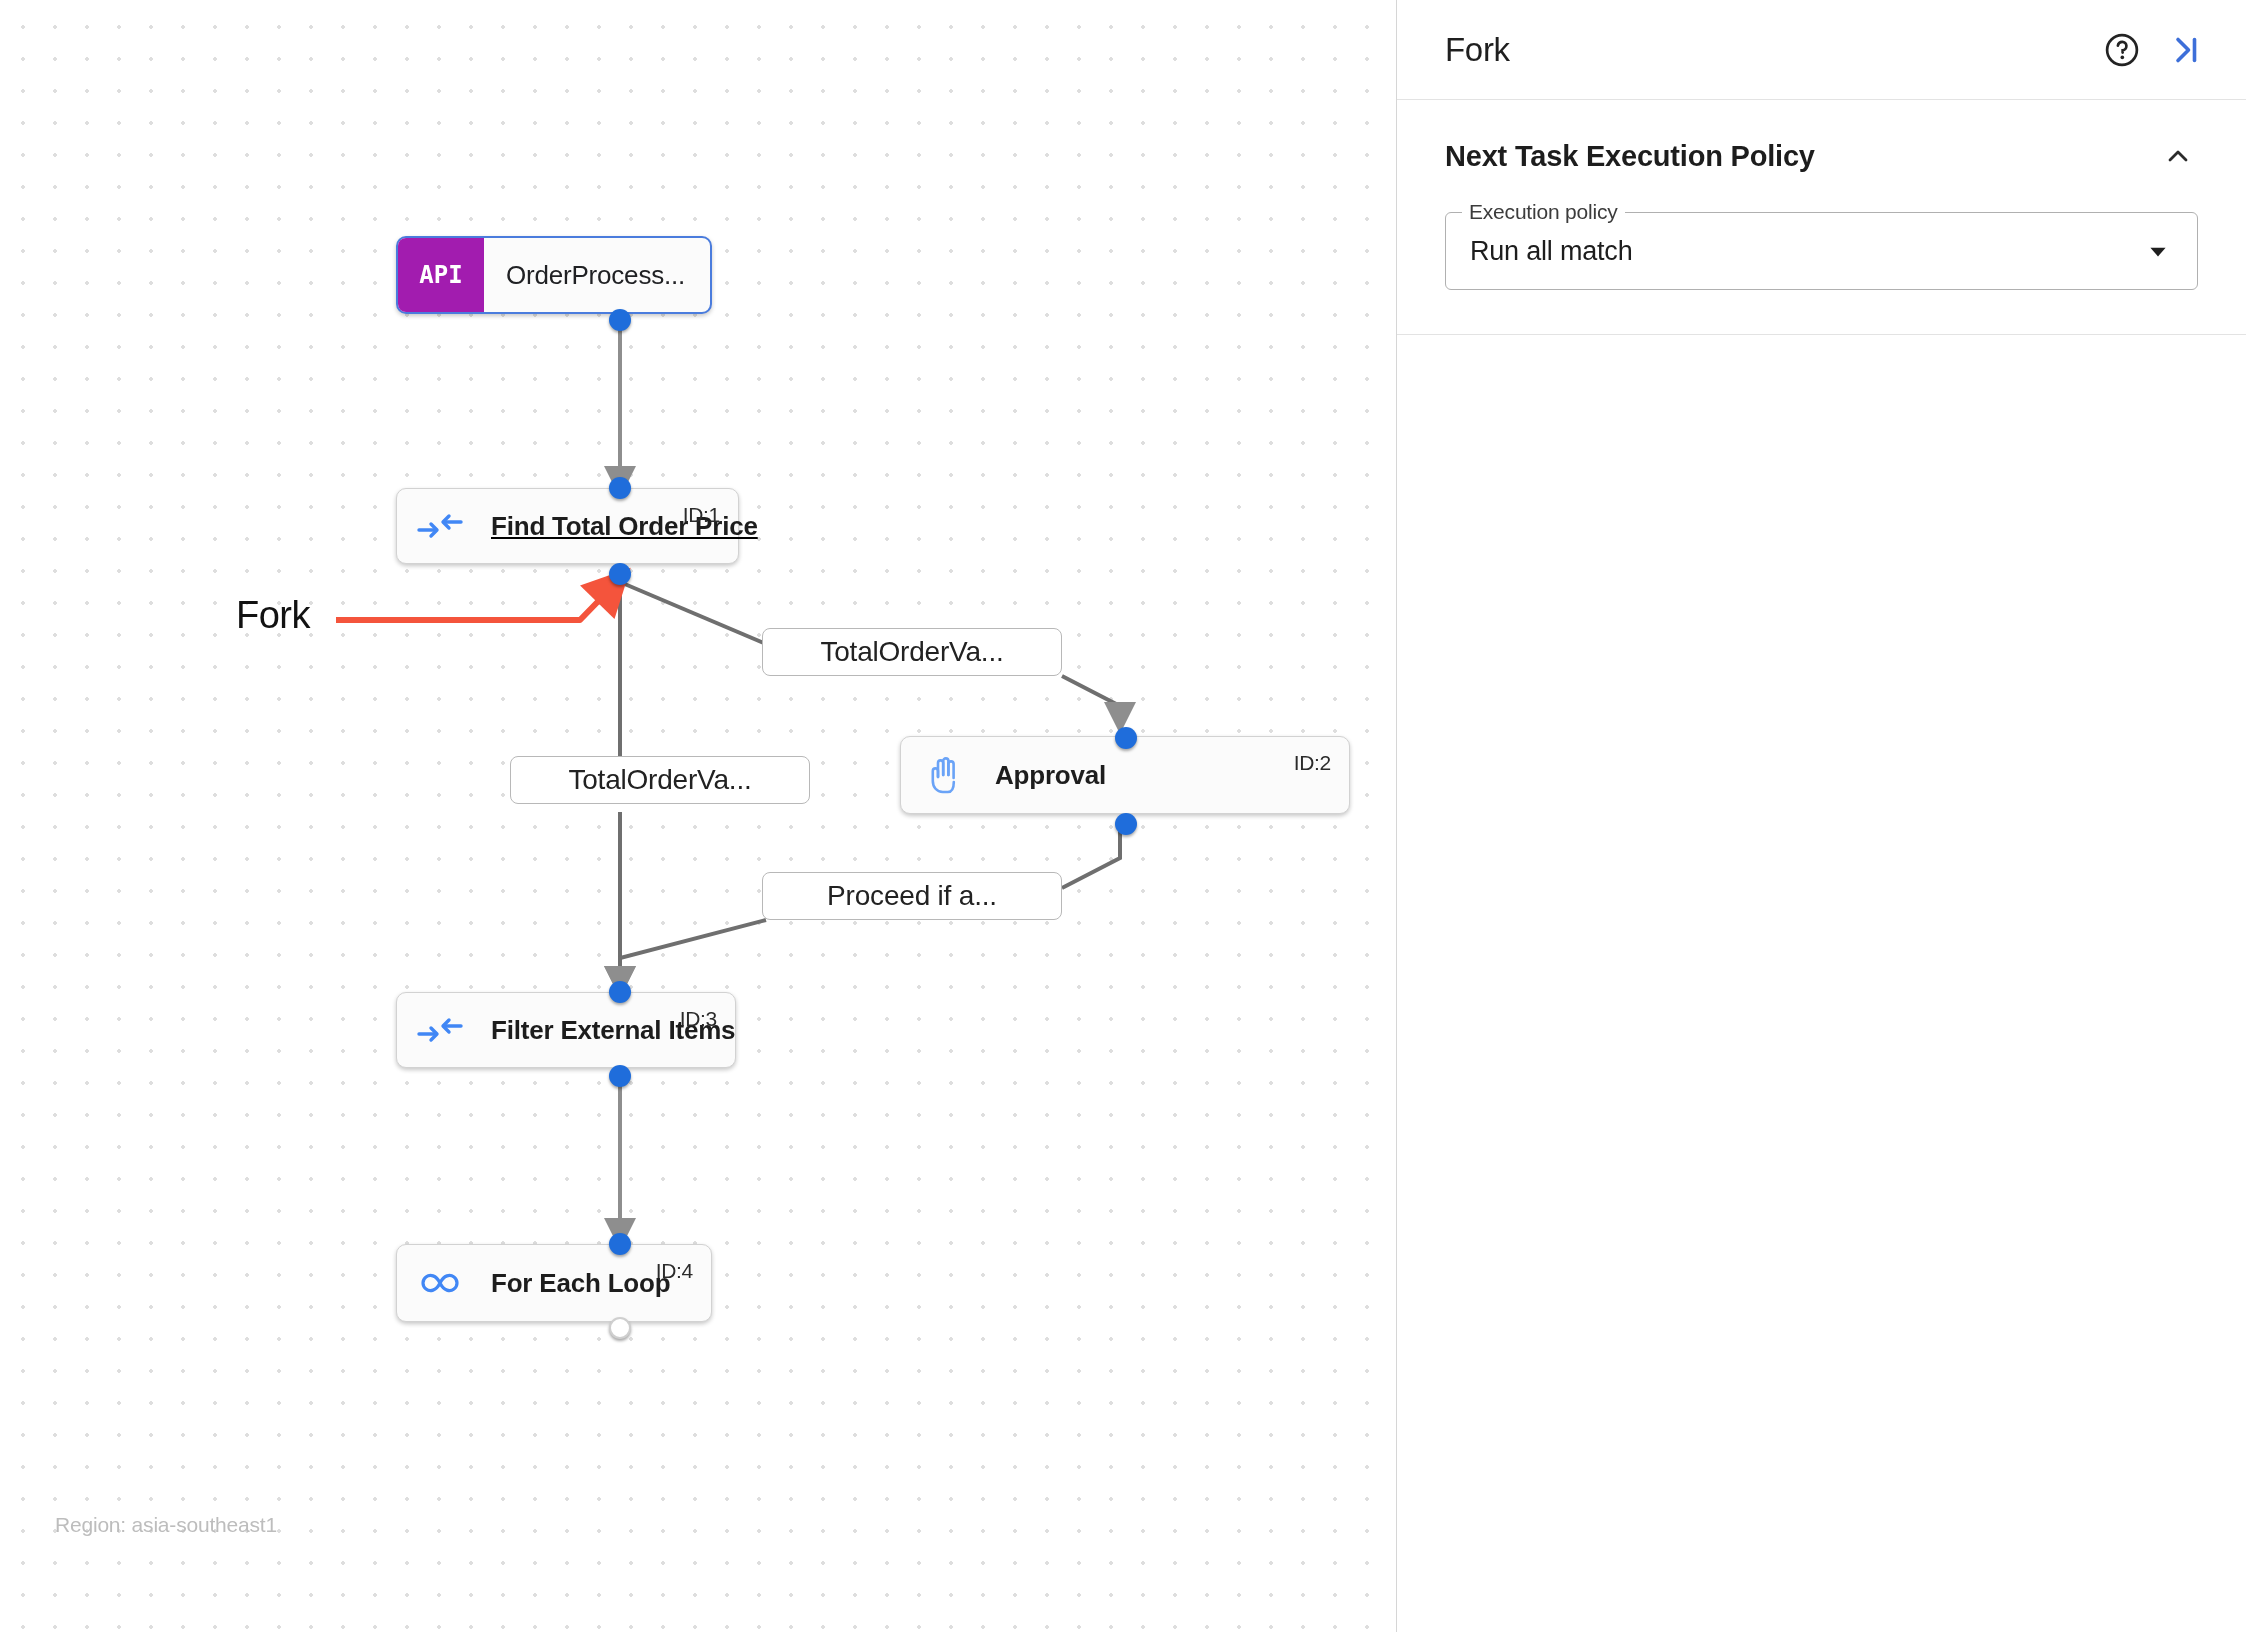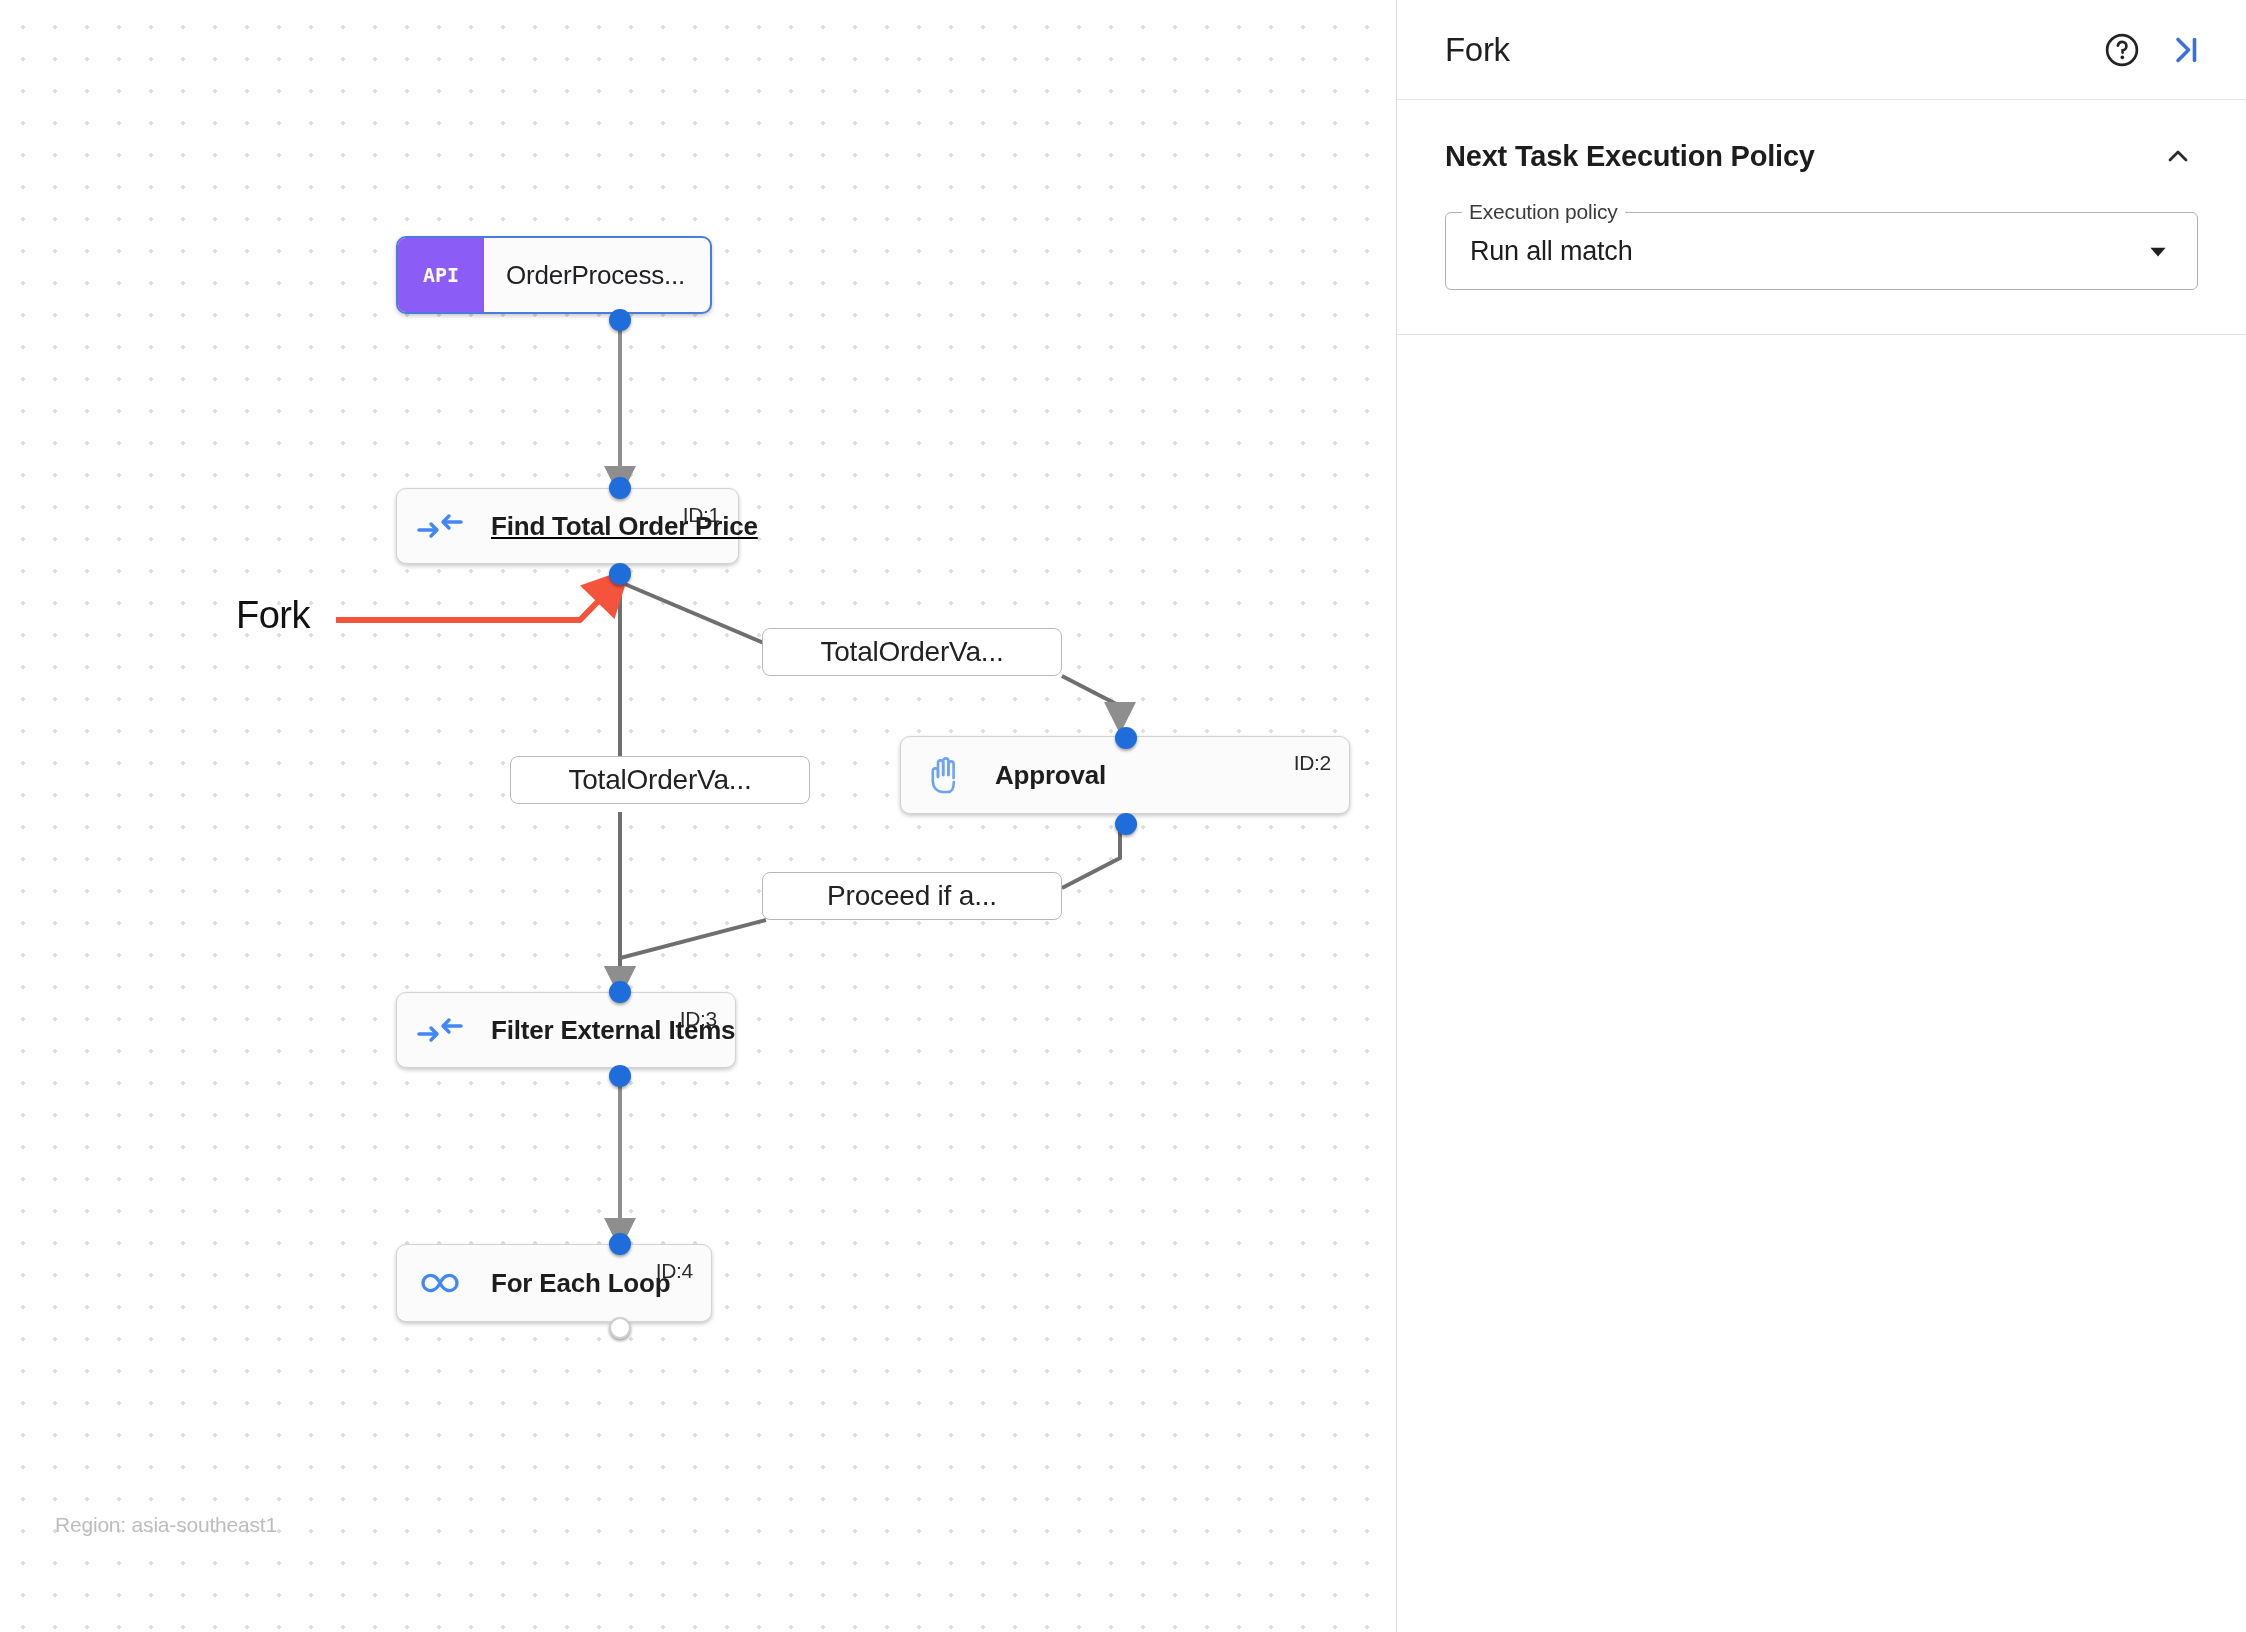--- a/index.html
+++ b/index.html
@@ -60,25 +60,25 @@
   }
   .node-icon {
     width: 86px;
     min-width: 86px;
     height: 100%;
     display: flex;
     align-items: center;
     justify-content: center;
   }
   .node-icon.api-badge {
-    background: #8b5cf6;
+    background: #a21caf;
     border-radius: 8px 0 0 8px;
     color: #ffffff;
     font-family: "DejaVu Sans Mono", monospace;
-    font-size: 20px;
+    font-size: 24px;
     font-weight: bold;
     letter-spacing: 0px;
   }
   .node-title {
     font-size: 26px;
     font-weight: bold;
     color: #1d1d1d;
     white-space: nowrap;
     letter-spacing: -0.2px;
   }

